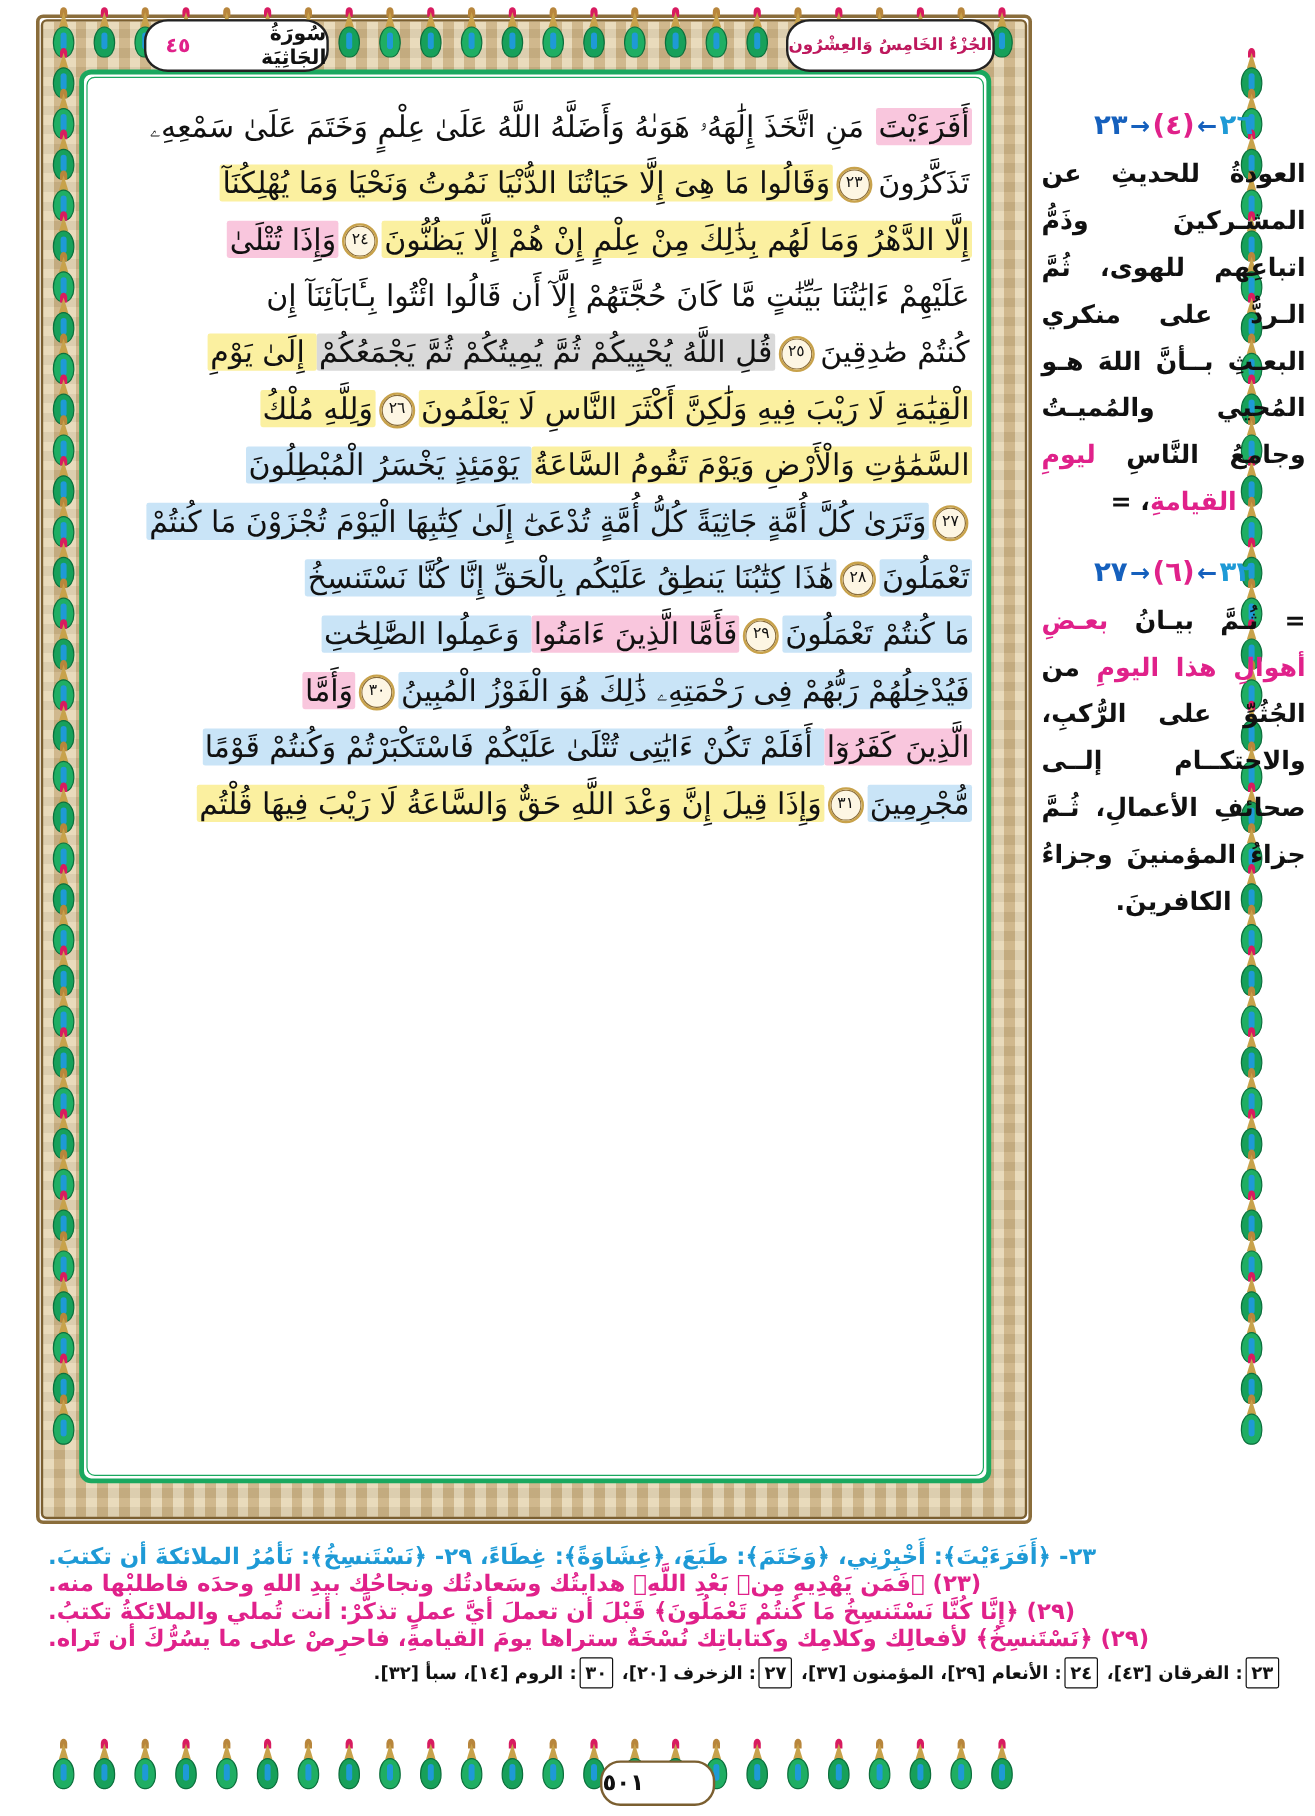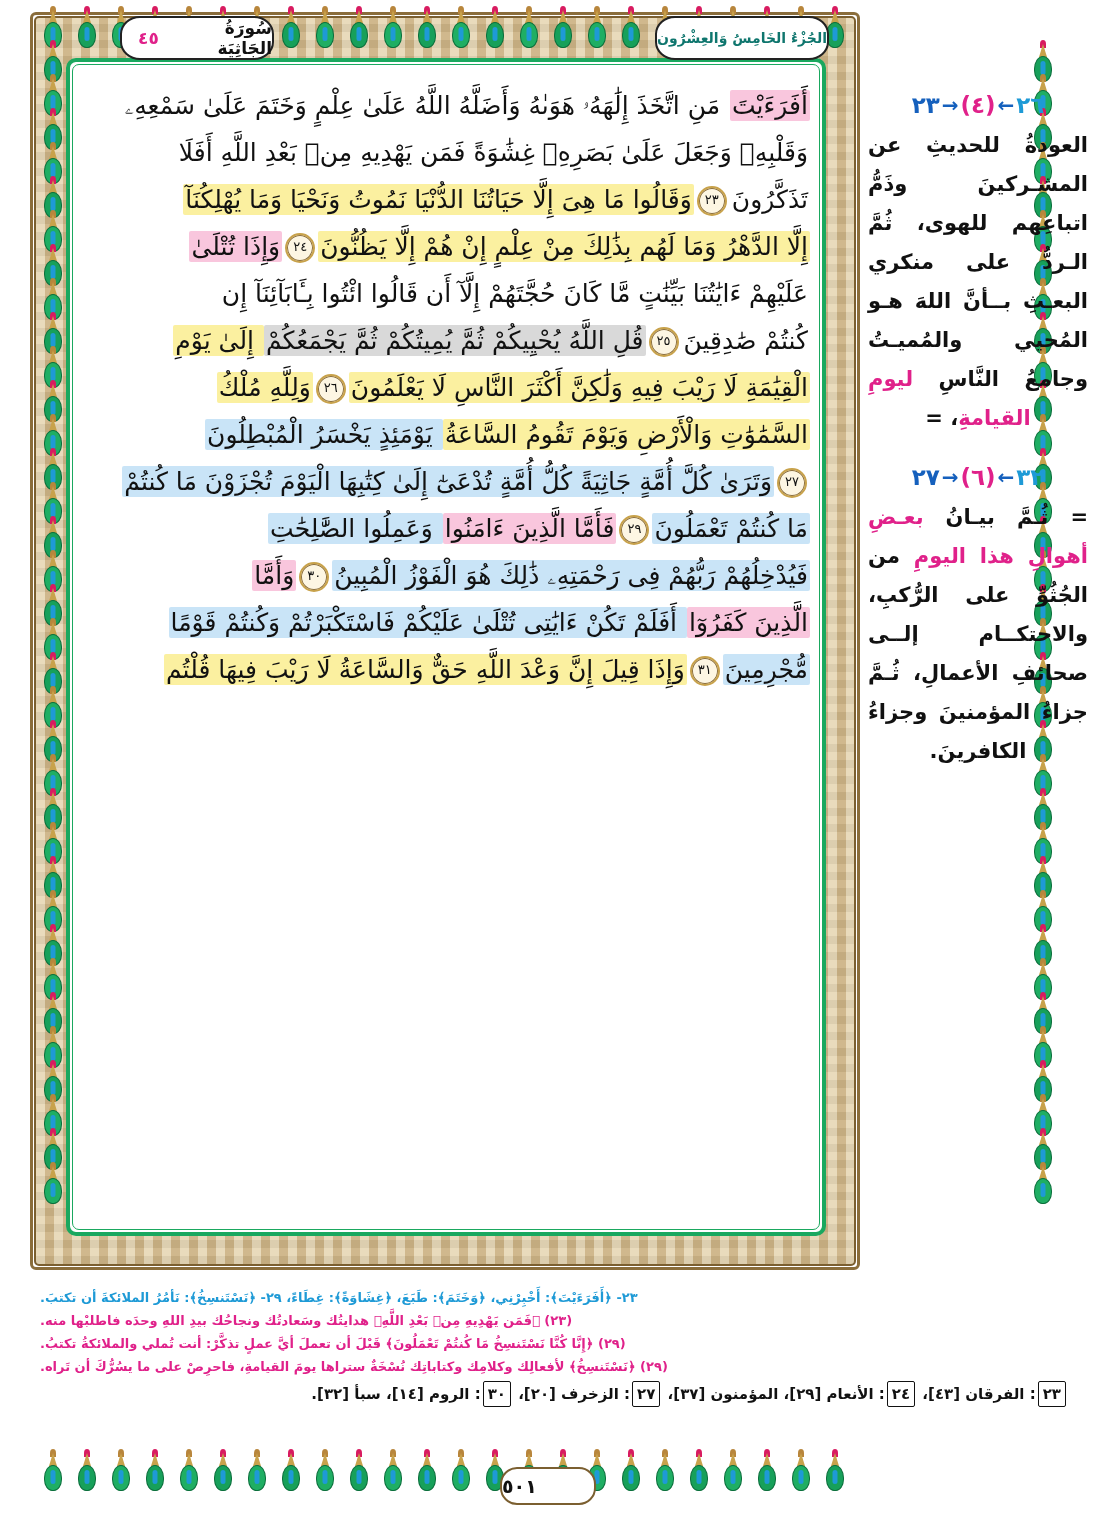--- a/index.html
+++ b/index.html
@@ -52,21 +52,21 @@
       border:4px solid #1aa85f;border-radius:10px;background:#ffffff;
       box-sizing:border-box;}
   .frame-inner2{position:absolute;left:72px;top:64px;width:748px;height:1166px;
       border:1.5px solid #1aa85f;border-radius:7px;background:#ffffff;
       box-sizing:border-box;}
 
   
   .cartouche{position:absolute;top:16px;height:40px;background:#fff;
       border:2px solid #222;border-radius:20px/18px;display:flex;
       align-items:center;justify-content:center;z-index:6;}
-  .cartouche span{font-size:17px;font-weight:700;color:#0f766e;
+  .cartouche span{font-size:17px;font-weight:700;color:#be185d;
       font-family:"DejaVu Sans","Liberation Sans",sans-serif;}
   #surah-cartouche{right:822px;width:150px;}
   #surah-cartouche span{color:#111;margin-left:16px;}
   #surah-cartouche .num{color:#e0218a;margin-inline-start:6px;}
   #juz-cartouche{left:655px;width:170px;}
   #juz-cartouche span{font-size:14px;}
 
   
   #quran-block{position:absolute;left:78px;top:82px;width:736px;height:1140px;
       direction:rtl;}
@@ -101,21 +101,21 @@
   .side-range .to{color:#1e9ad6;}
   .side-range .cnt{color:#e0218a;}
   .side-range .arrow{color:#1560bd;font-size:20px;}
   .side-text{font-size:21px;line-height:39px;color:#111;font-weight:700;
       text-align:justify;text-align-last:center;}
   .side-text .rose{color:#e0218a;}
 
   
   #footnotes{position:absolute;left:40px;right:20px;top:1286px;direction:rtl;
       text-align:left;padding-inline-start:8px;}
-  .fn-line{font-size:13px;line-height:23px;font-weight:700;
+  .fn-line{font-size:19px;line-height:23px;font-weight:700;
       text-align:left;white-space:nowrap;}
   .fn-blue{color:#1e9ad6;}
   .fn-rose{color:#e0218a;}
   .fn-ref{font-size:15px;line-height:24px;color:#111;font-weight:700;
       text-align:right;margin-top:3px;white-space:nowrap;}
   .fn-ref .boxed{display:inline-block;border:1.5px solid #111;
       padding:0 4px;margin:0 2px;border-radius:2px;}
 </style>
 </head>
 <body>
@@ -836,28 +836,28 @@
   <div class="cartouche" id="surah-cartouche">
     <span>سُورَةُ الجَاثِيَة</span>
     <span class="num">٤٥</span>
   </div>
   <div class="cartouche" id="juz-cartouche">
     <span>الجُزْءُ الخَامِسُ وَالعِشْرُون</span>
   </div>
 
   <div id="quran-block">
       <div class="aya-line" id="line-1"><span class="seg hl-pink">أَفَرَءَيْتَ</span><span class="seg hl-none"> مَنِ اتَّخَذَ إِلَٰهَهُۥ هَوَىٰهُ وَأَضَلَّهُ اللَّهُ عَلَىٰ عِلْمٍ وَخَتَمَ عَلَىٰ سَمْعِهِۦ</span></div>
-      <div class="aya-line" id="line-2"><span class="seg hl-none">وَقَلْبِهِۦ وَجَعَلَ عَلَىٰ بَصَرِهِۦ غِشَٰوَةً فَمَن يَهْدِيهِ مِنۢ بَعْدِ اللَّهِ أَفَلَا</span></div>
       <div class="aya-line" id="line-3"><span class="seg hl-none">تَذَكَّرُونَ</span><span class="ayanum">٢٣</span><span class="seg hl-yellow">وَقَالُوا مَا هِىَ إِلَّا حَيَاتُنَا الدُّنْيَا نَمُوتُ وَنَحْيَا وَمَا يُهْلِكُنَآ</span></div>
       <div class="aya-line" id="line-4"><span class="seg hl-yellow">إِلَّا الدَّهْرُ وَمَا لَهُم بِذَٰلِكَ مِنْ عِلْمٍ إِنْ هُمْ إِلَّا يَظُنُّونَ</span><span class="ayanum">٢٤</span><span class="seg hl-pink">وَإِذَا تُتْلَىٰ</span></div>
       <div class="aya-line" id="line-5"><span class="seg hl-none">عَلَيْهِمْ ءَايَٰتُنَا بَيِّنَٰتٍ مَّا كَانَ حُجَّتَهُمْ إِلَّآ أَن قَالُوا ائْتُوا بِـَٔابَآئِنَآ إِن</span></div>
       <div class="aya-line" id="line-6"><span class="seg hl-none">كُنتُمْ صَٰدِقِينَ</span><span class="ayanum">٢٥</span><span class="seg hl-gray">قُلِ اللَّهُ يُحْيِيكُمْ ثُمَّ يُمِيتُكُمْ ثُمَّ يَجْمَعُكُمْ</span><span class="seg hl-yellow"> إِلَىٰ يَوْمِ</span></div>
       <div class="aya-line" id="line-7"><span class="seg hl-yellow">الْقِيَٰمَةِ لَا رَيْبَ فِيهِ وَلَٰكِنَّ أَكْثَرَ النَّاسِ لَا يَعْلَمُونَ</span><span class="ayanum">٢٦</span><span class="seg hl-yellow">وَلِلَّهِ مُلْكُ</span></div>
       <div class="aya-line" id="line-8"><span class="seg hl-yellow">السَّمَٰوَٰتِ وَالْأَرْضِ وَيَوْمَ تَقُومُ السَّاعَةُ</span><span class="seg hl-blue"> يَوْمَئِذٍ يَخْسَرُ الْمُبْطِلُونَ</span></div>
       <div class="aya-line" id="line-9"><span class="ayanum">٢٧</span><span class="seg hl-blue">وَتَرَىٰ كُلَّ أُمَّةٍ جَاثِيَةً كُلُّ أُمَّةٍ تُدْعَىٰٓ إِلَىٰ كِتَٰبِهَا الْيَوْمَ تُجْزَوْنَ مَا كُنتُمْ</span></div>
+      <div class="aya-line" id="line-10"><span class="seg hl-blue">تَعْمَلُونَ</span><span class="ayanum">٢٨</span><span class="seg hl-blue">هَٰذَا كِتَٰبُنَا يَنطِقُ عَلَيْكُم بِالْحَقِّ إِنَّا كُنَّا نَسْتَنسِخُ</span></div>
       <div class="aya-line" id="line-11"><span class="seg hl-blue">مَا كُنتُمْ تَعْمَلُونَ</span><span class="ayanum">٢٩</span><span class="seg hl-pink">فَأَمَّا الَّذِينَ ءَامَنُوا</span><span class="seg hl-blue"> وَعَمِلُوا الصَّٰلِحَٰتِ</span></div>
       <div class="aya-line" id="line-12"><span class="seg hl-blue">فَيُدْخِلُهُمْ رَبُّهُمْ فِى رَحْمَتِهِۦ ذَٰلِكَ هُوَ الْفَوْزُ الْمُبِينُ</span><span class="ayanum">٣٠</span><span class="seg hl-pink">وَأَمَّا</span></div>
       <div class="aya-line" id="line-13"><span class="seg hl-pink">الَّذِينَ كَفَرُوٓا</span><span class="seg hl-blue"> أَفَلَمْ تَكُنْ ءَايَٰتِى تُتْلَىٰ عَلَيْكُمْ فَاسْتَكْبَرْتُمْ وَكُنتُمْ قَوْمًا</span></div>
       <div class="aya-line" id="line-14"><span class="seg hl-blue">مُّجْرِمِينَ</span><span class="ayanum">٣١</span><span class="seg hl-yellow">وَإِذَا قِيلَ إِنَّ وَعْدَ اللَّهِ حَقٌّ وَالسَّاعَةُ لَا رَيْبَ فِيهَا قُلْتُم</span></div>
     </div>
 
   <div id="page-number">
     <span>٥٠١</span>
   </div>
 

